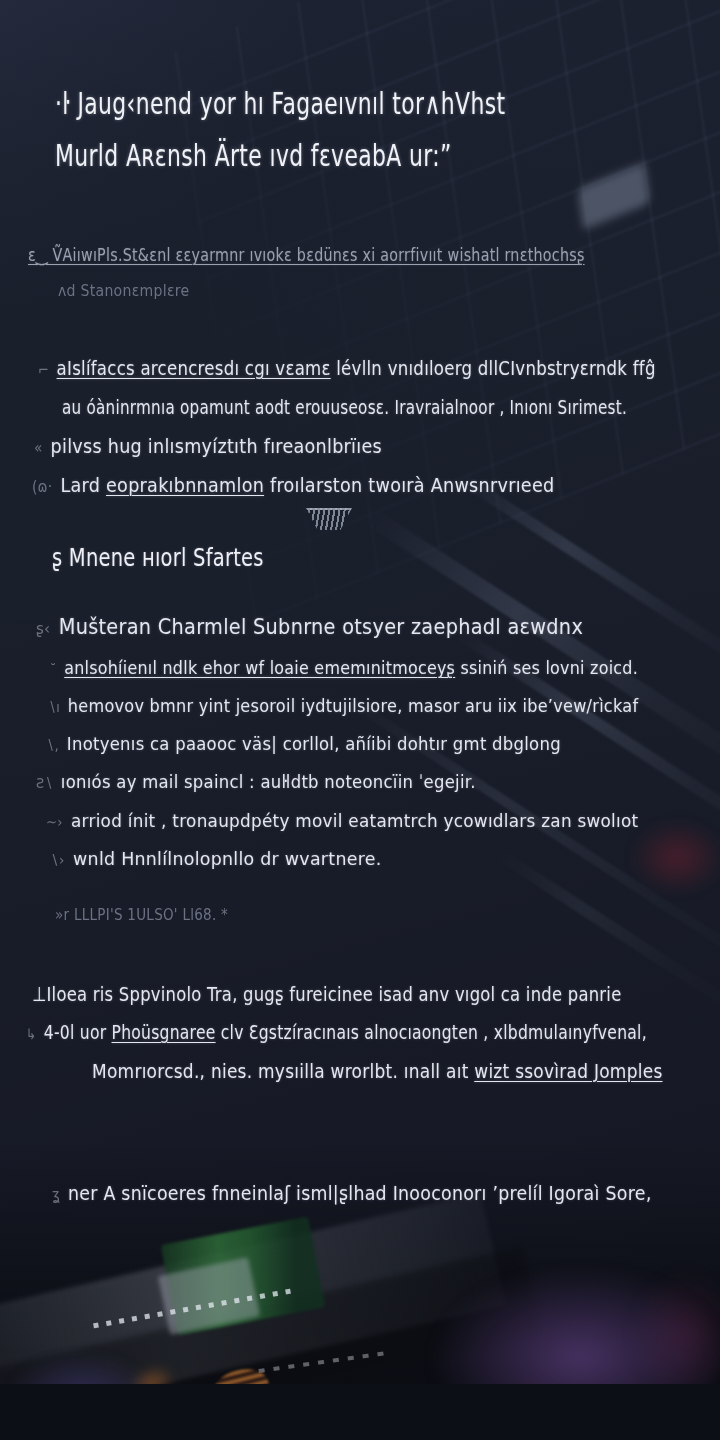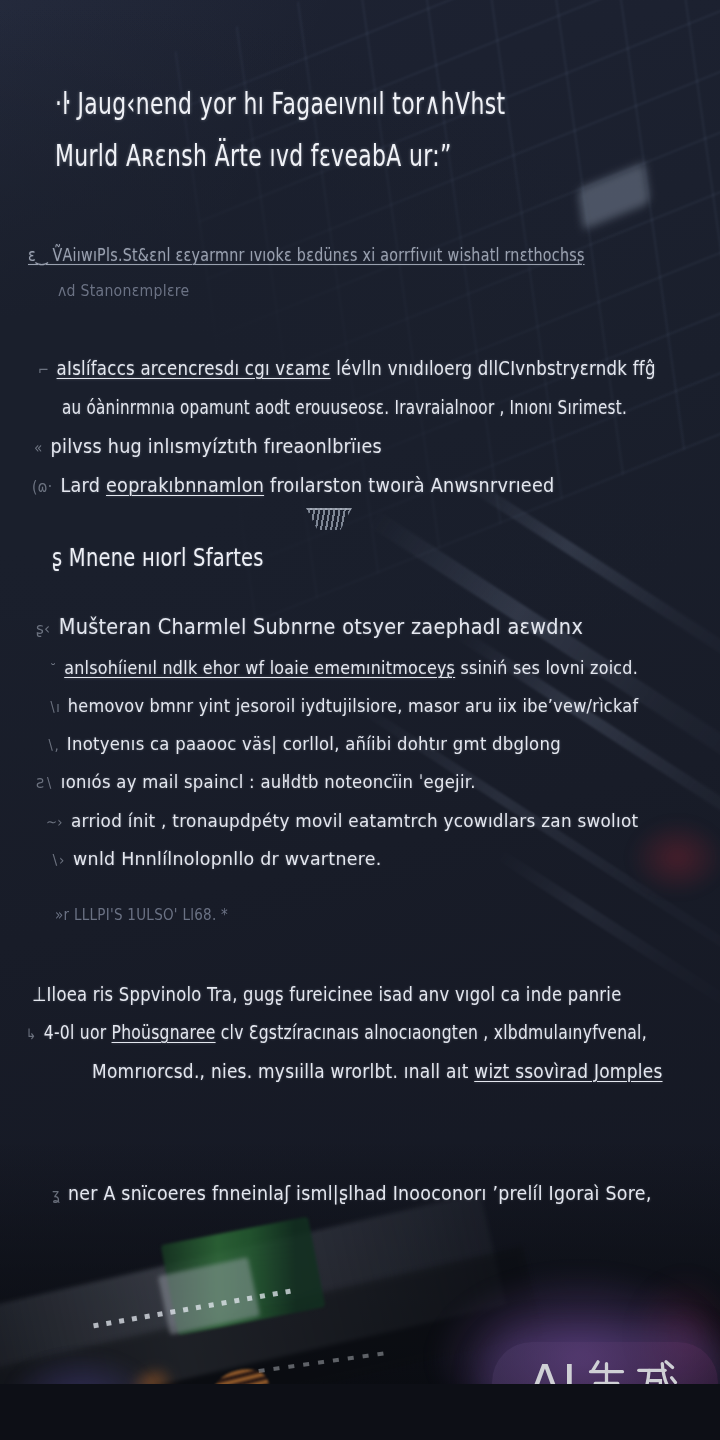--- a/index.html
+++ b/index.html
@@ -167,36 +167,14 @@
     <span class="mark">↳</span><span>4-0l uor </span><span class="u">Phoüsgnaree</span><span> clv Ɛgstzíracınaıs alnocıaongten , xlbdmulaınyfvenal,</span>
   </div>
   <div class="line" style="left:92px;top:1059px;font-size:20px;transform:scaleX(.85)">
     <span>Momrıorcsd., nies. mysıilla wrorlbt. ınall aıt </span><span class="u">wizt ssovìrad Jomples</span>
   </div>
 
   <div class="line" style="left:52px;top:1181px;font-size:20px;transform:scaleX(.87)">
     <span class="mark">ʓ</span><span>ner A snïcoeres fnneinlaʃ isml|ʂlhad Inooconorı ’prelíl Igoraì Sore‚</span>
   </div>
 
-  <div class="wm">
-    <span class="wm-latin">AI</span>
-    <svg width="47" height="47" viewBox="0 0 100 100">
-      <g stroke="#cfd0d5" stroke-width="7" stroke-linecap="round" fill="none">
-        <path d="M32,6 L20,26"></path>
-          <path d="M16,27 H84"></path>
-          <path d="M50,10 V90"></path>
-        <path d="M26,52 H74"></path>
-          <path d="M10,90 H90"></path>
-      </g>
-    </svg>
-    <svg width="47" height="47" viewBox="0 0 100 100">
-      <g stroke="#cfd0d5" stroke-width="7" stroke-linecap="round" fill="none">
-        <path d="M8,24 H64"></path>
-          <path d="M30,24 C28,48 24,70 12,88"></path>
-        <path d="M32,46 H54 V66 C54,70 50,72 44,71"></path>
-        <path d="M58,10 C60,40 70,68 90,80"></path>
-          <path d="M66,6 L80,18"></path>
-          <path d="M78,40 L86,50"></path>
-      </g>
-    </svg>
-  </div>
 
 </div>
 
 </body></html>

